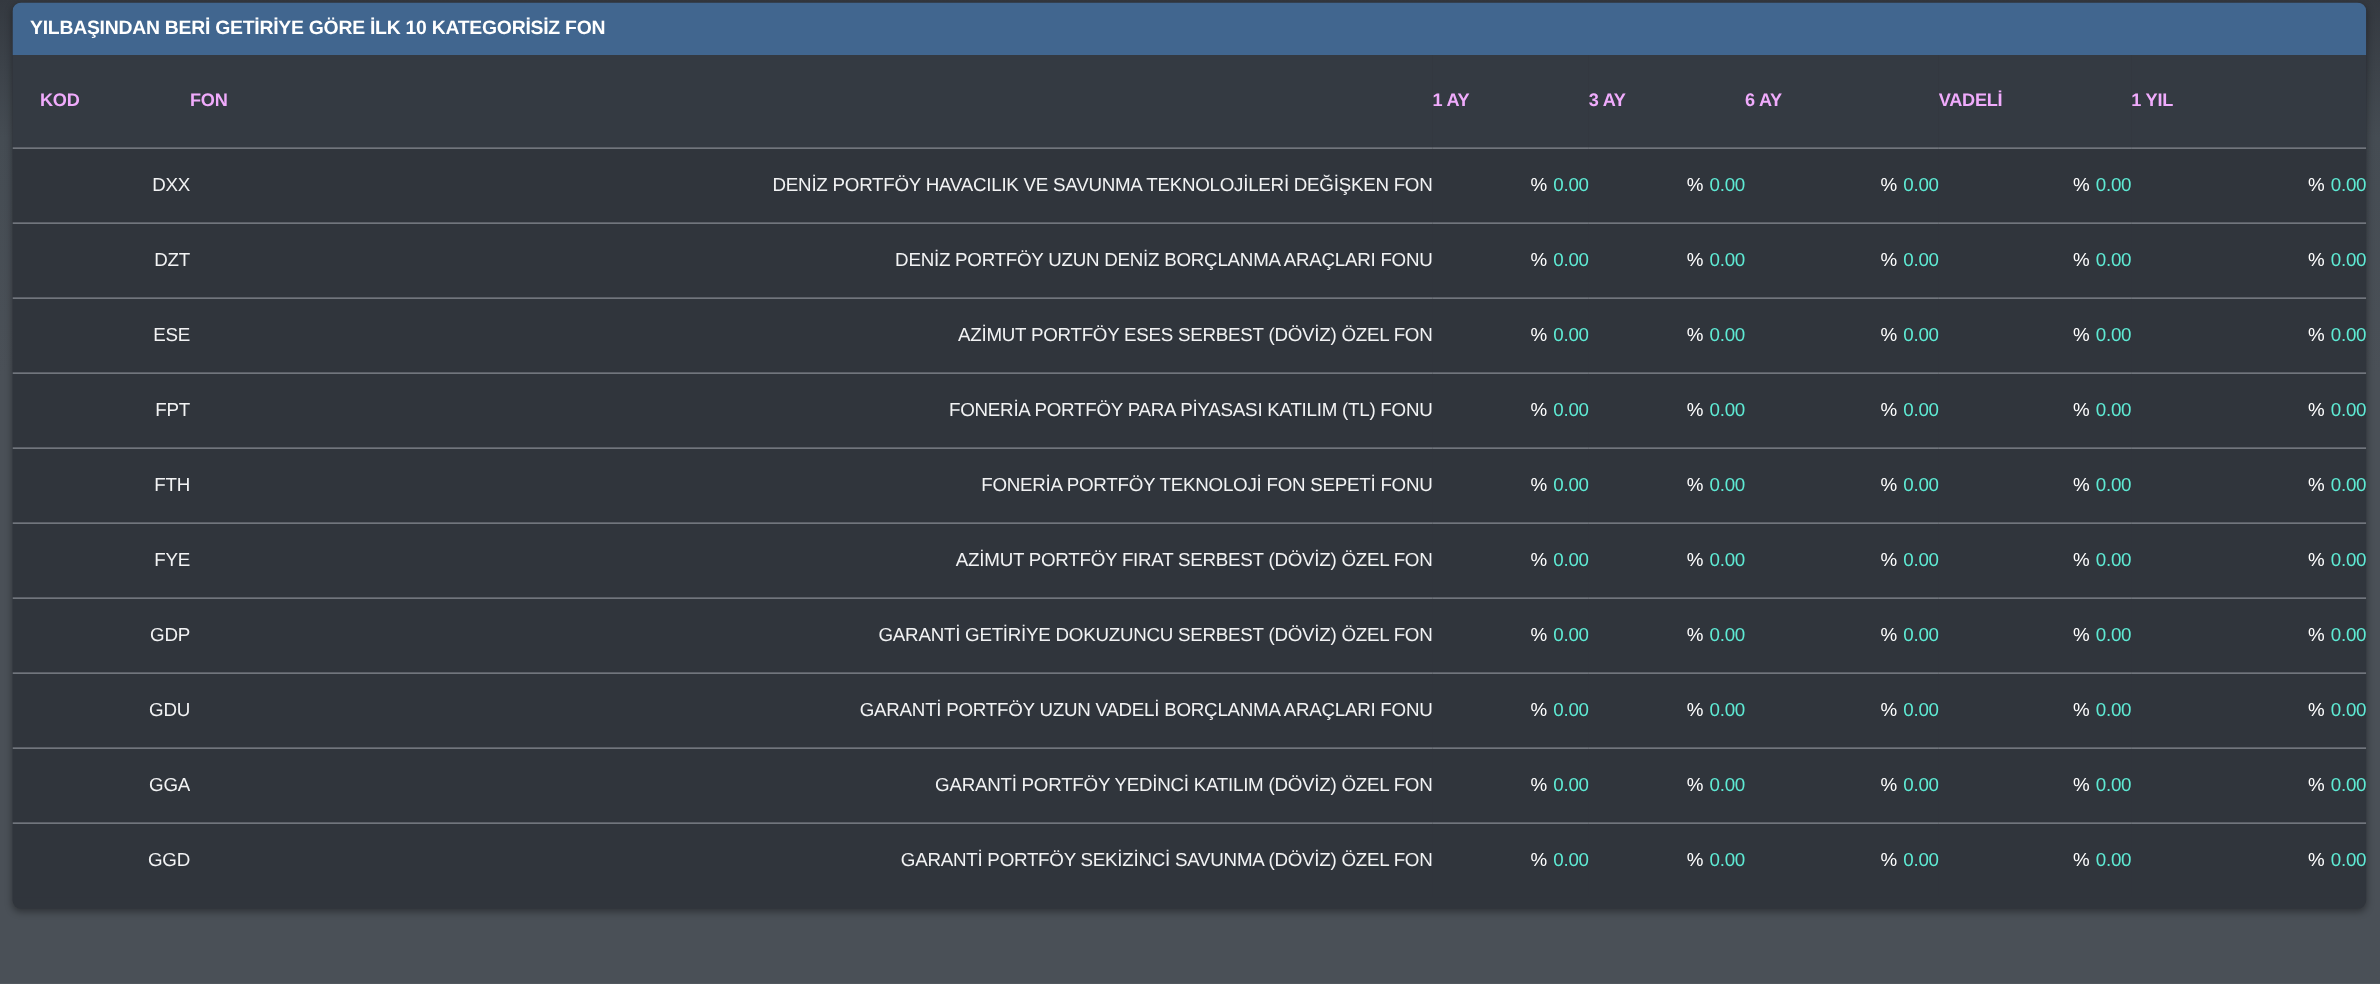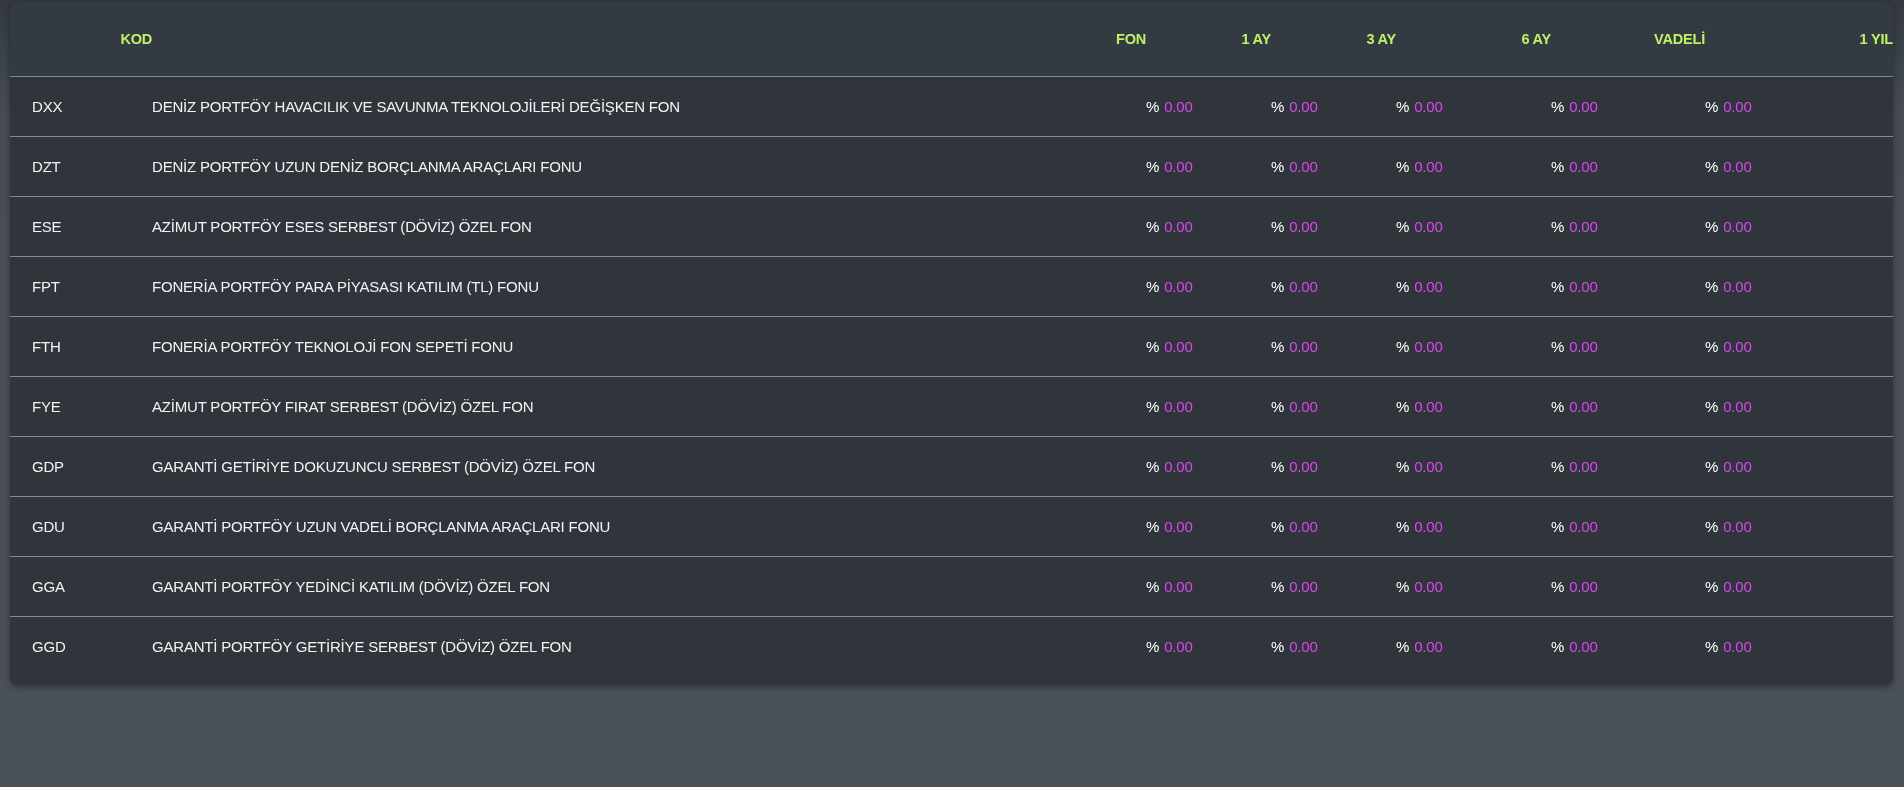--- a/index.html
+++ b/index.html
@@ -38,50 +38,54 @@
   table.fon-table {
     width: 100%;
     border-collapse: collapse;
     table-layout: fixed;
   }
   table.fon-table thead tr {
     background: #343A42;
     height: 74px;
   }
   table.fon-table th {
-    color: #bef264;
+    color: #f0abfc;
     font-size: 14.5px;
     font-weight: 700;
-    text-align: right;
+    text-align: left;
     letter-spacing: -0.2px;
     padding: 0;
     vertical-align: middle;
   }
   table.fon-table th.col-kod, table.fon-table td.cell-kod { padding-left: 22px; }
   table.fon-table tbody tr {
     background: #30353C;
     height: 60px;
+    text-align: right;
   }
   table.fon-table tbody td {
     border-top: 1px solid #878C93;
     color: #F2F3F4;
     font-size: 15px;
     letter-spacing: -0.2px;
     padding: 0;
     vertical-align: middle;
     white-space: nowrap;
     overflow: hidden;
   }
   .pct-sign { color: #FFFFFF; }
-  .pct-val  { color: #d946ef; margin-left: 5px; }
+  .pct-val  { color: #5eead4; margin-left: 5px; }
 </style>
 </head>
 <body>
 
 <div class="panel">
+  <div class="panel-titlebar">
+    <span class="panel-title">YILBAŞINDAN BERİ GETİRİYE GÖRE İLK 10 KATEGORİSİZ FON</span>
+  </div>
   <table class="fon-table">
     <colgroup>
       <col style="width:142px">
       <col style="width:994px">
       <col style="width:125px">
       <col style="width:125px">
       <col style="width:155px">
       <col style="width:154px">
       <col style="width:188px">
     </colgroup>
@@ -173,21 +177,21 @@
           <td class="cell-kod">GGA</td>
           <td class="cell-fon">GARANTİ PORTFÖY YEDİNCİ KATILIM (DÖVİZ) ÖZEL FON</td>
           <td class="cell-value"><span class="pct-sign">%</span><span class="pct-val">0.00</span></td>
           <td class="cell-value"><span class="pct-sign">%</span><span class="pct-val">0.00</span></td>
           <td class="cell-value"><span class="pct-sign">%</span><span class="pct-val">0.00</span></td>
           <td class="cell-value"><span class="pct-sign">%</span><span class="pct-val">0.00</span></td>
           <td class="cell-value"><span class="pct-sign">%</span><span class="pct-val">0.00</span></td>
         </tr>
         <tr>
           <td class="cell-kod">GGD</td>
-          <td class="cell-fon">GARANTİ PORTFÖY GETİRİYE SERBEST (DÖVİZ) ÖZEL FON</td>
+          <td class="cell-fon">GARANTİ PORTFÖY SEKİZİNCİ SAVUNMA (DÖVİZ) ÖZEL FON</td>
           <td class="cell-value"><span class="pct-sign">%</span><span class="pct-val">0.00</span></td>
           <td class="cell-value"><span class="pct-sign">%</span><span class="pct-val">0.00</span></td>
           <td class="cell-value"><span class="pct-sign">%</span><span class="pct-val">0.00</span></td>
           <td class="cell-value"><span class="pct-sign">%</span><span class="pct-val">0.00</span></td>
           <td class="cell-value"><span class="pct-sign">%</span><span class="pct-val">0.00</span></td>
         </tr>
       </tbody>
   </table>
 </div>
 

